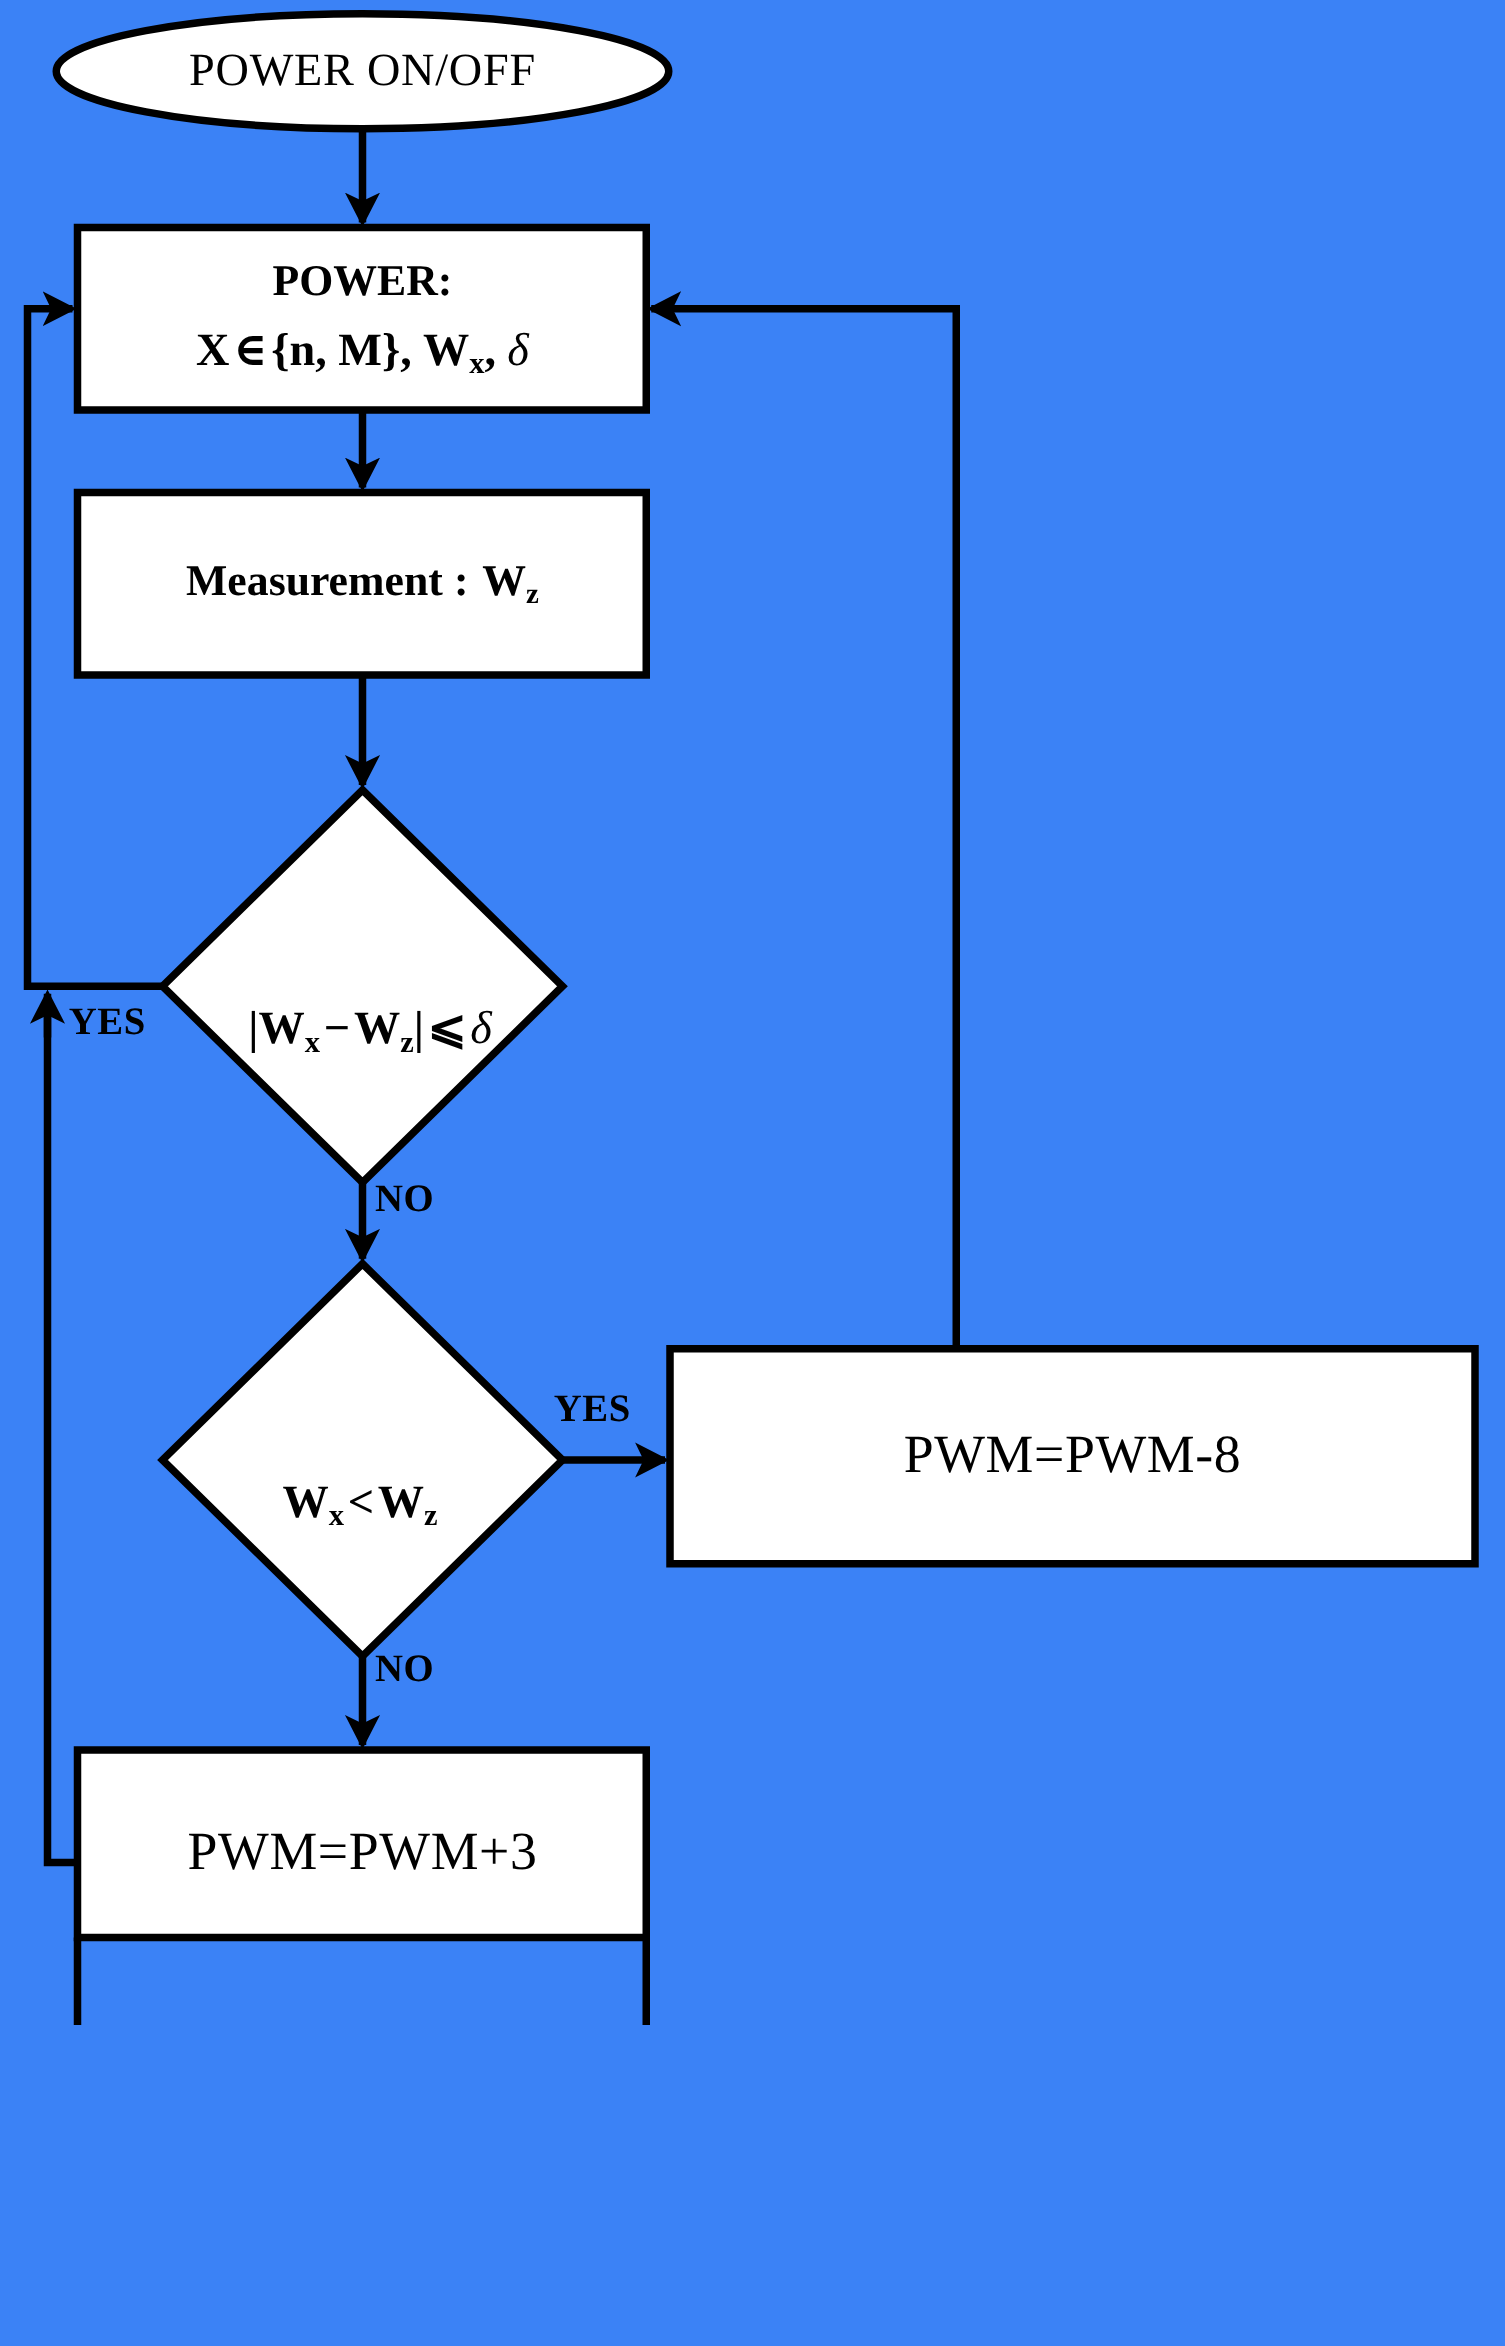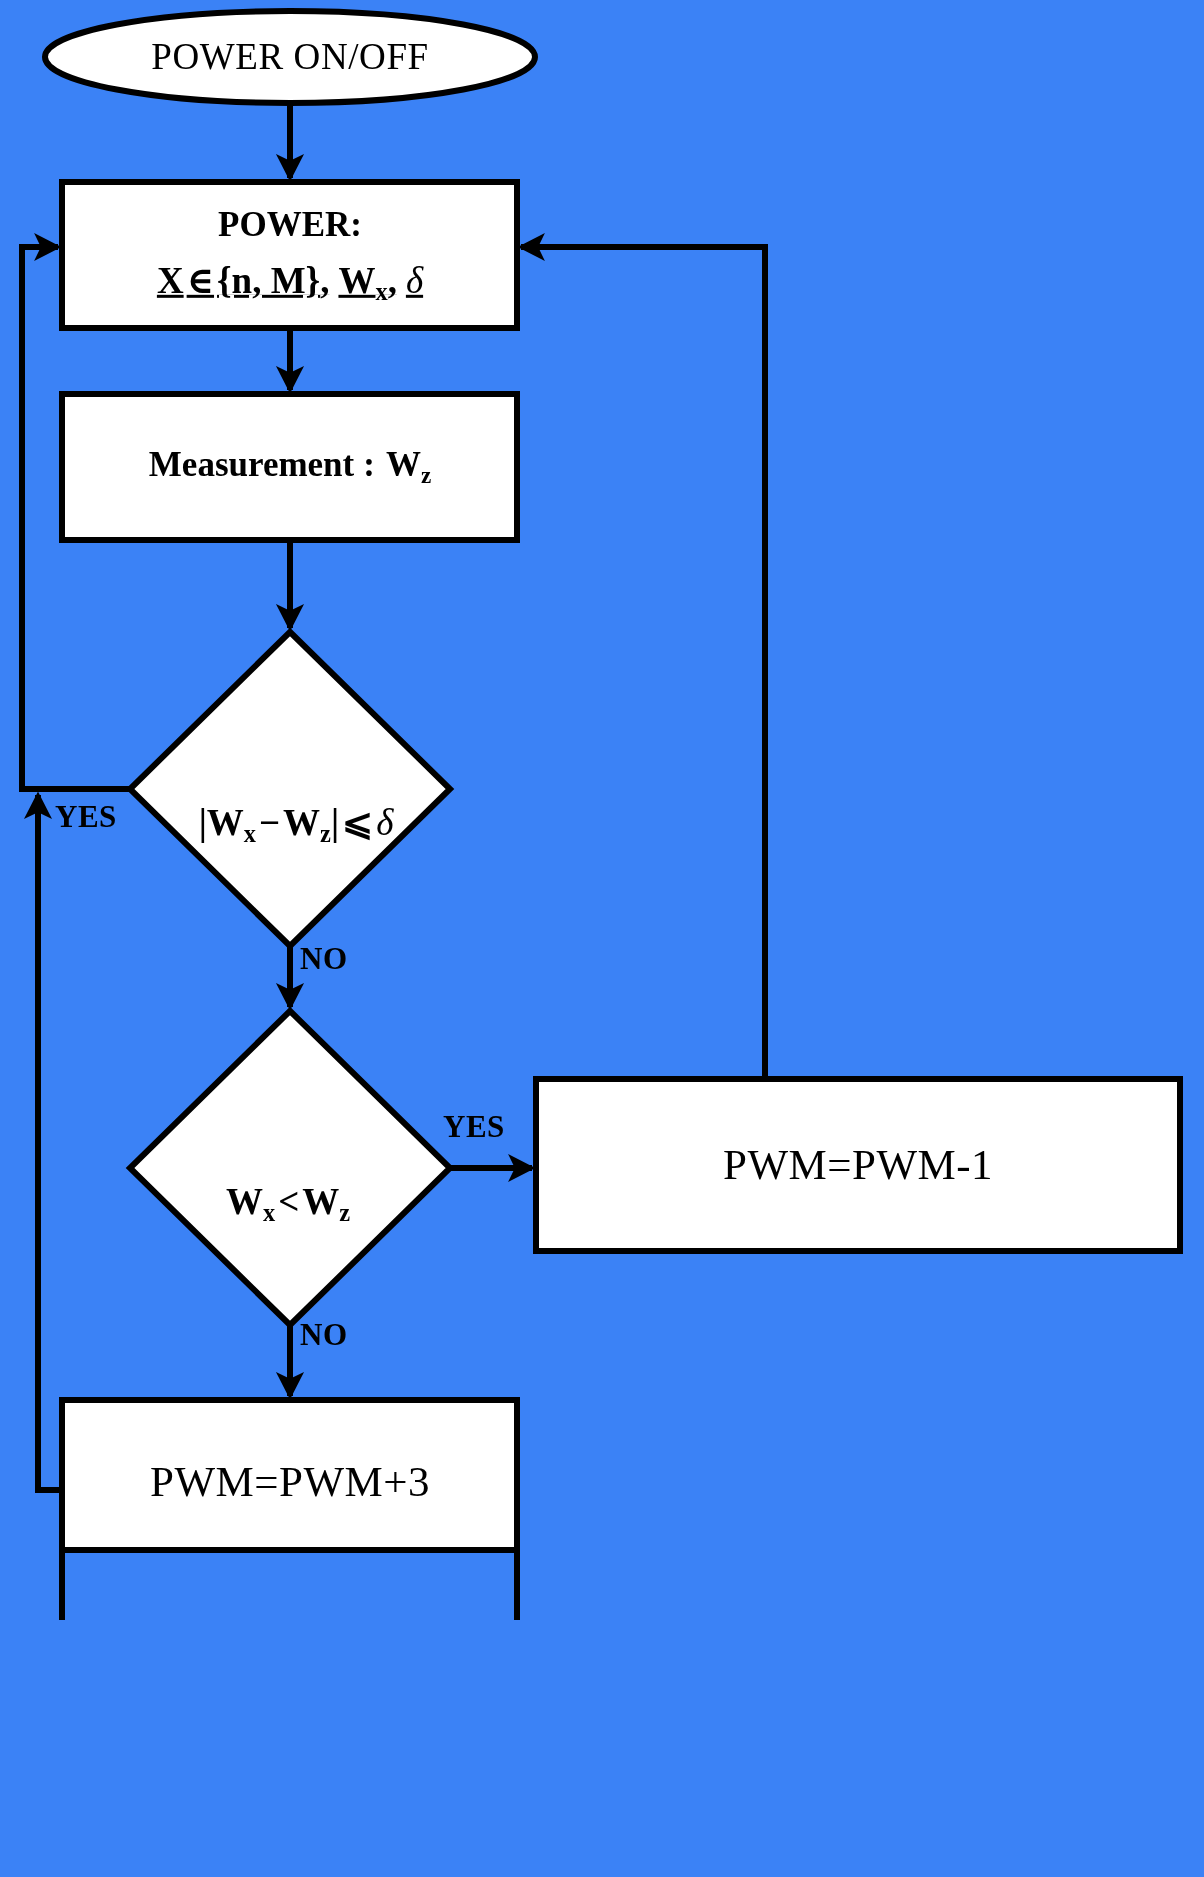--- a/index.html
+++ b/index.html
@@ -112,38 +112,38 @@
     <path class="conn" d="M 62 1490 L 38 1490 L 38 800"></path>
     <path class="conn" marker-end="url(#arrow)" d="M 38 830 L 38 795"></path>
 
     <path class="conn" d="M 62 1550 L 62 1620 M 517 1550 L 517 1620"></path>
   </svg>
 
   <div class="lbl node-text t-start" style="left:290px; top:57px;">POWER ON/OFF</div>
 
   <div class="lbl node-text" style="left:290px; top:255px;">
     <div class="t-read1">POWER:</div>
-    <div class="t-read2" style="margin-top:16px;text-decoration:underline;">
+    <div class="t-read2" style="margin-top:16px;">
       <span class="mathbf">X</span><span class="opsp mathbf">∈</span><span class="mathbf">{n, M}</span><span class="mathbf">,</span><span style="display:inline-block;width:9px;"></span><span class="mathbf">W</span><sub>x</sub><span class="mathbf">,</span><span style="display:inline-block;width:9px;"></span><span class="mathit">δ</span>
     </div>
   </div>
 
   <div class="lbl node-text t-meas" style="left:290px; top:467px;">
     <span>Measurement</span><span style="display:inline-block;width:9px;"></span><span>:</span><span style="display:inline-block;width:11px;"></span><span class="mathbf">W</span><sub>z</sub>
   </div>
 
   <div class="lbl node-text t-cond" style="left:296px; top:789px;">
     <span class="mathbf">|</span><span class="mathbf">W</span><sub>x</sub><span class="opsp mathbf">−</span><span class="mathbf">W</span><sub>z</sub><span class="mathbf">|</span><span class="opsp mathbf">⩽</span><span class="mathit">δ</span>
   </div>
 
   <div class="lbl node-text t-cond" style="left:288px; top:1168px;">
     <span class="mathbf">W</span><sub>x</sub><span class="opsp mathbf">&lt;</span><span class="mathbf">W</span><sub>z</sub>
   </div>
 
-  <div class="lbl node-text t-pwm" style="left:858px; top:1165px;">PWM=PWM-1</div>
+  <div class="lbl node-text t-pwm" style="left:858px; top:1165px;">PWM=PWM-8</div>
 
   <div class="lbl node-text t-pwm" style="left:290px; top:1482px;">PWM=PWM+3</div>
 
   <div class="lbl edge-lbl" style="left:55px; top:800px;">YES</div>
 
   <div class="lbl edge-lbl" style="left:300px; top:942px;">NO</div>
 
   <div class="lbl edge-lbl" style="left:443px; top:1110px;">YES</div>
 
   <div class="lbl edge-lbl" style="left:300px; top:1318px;">NO</div>

